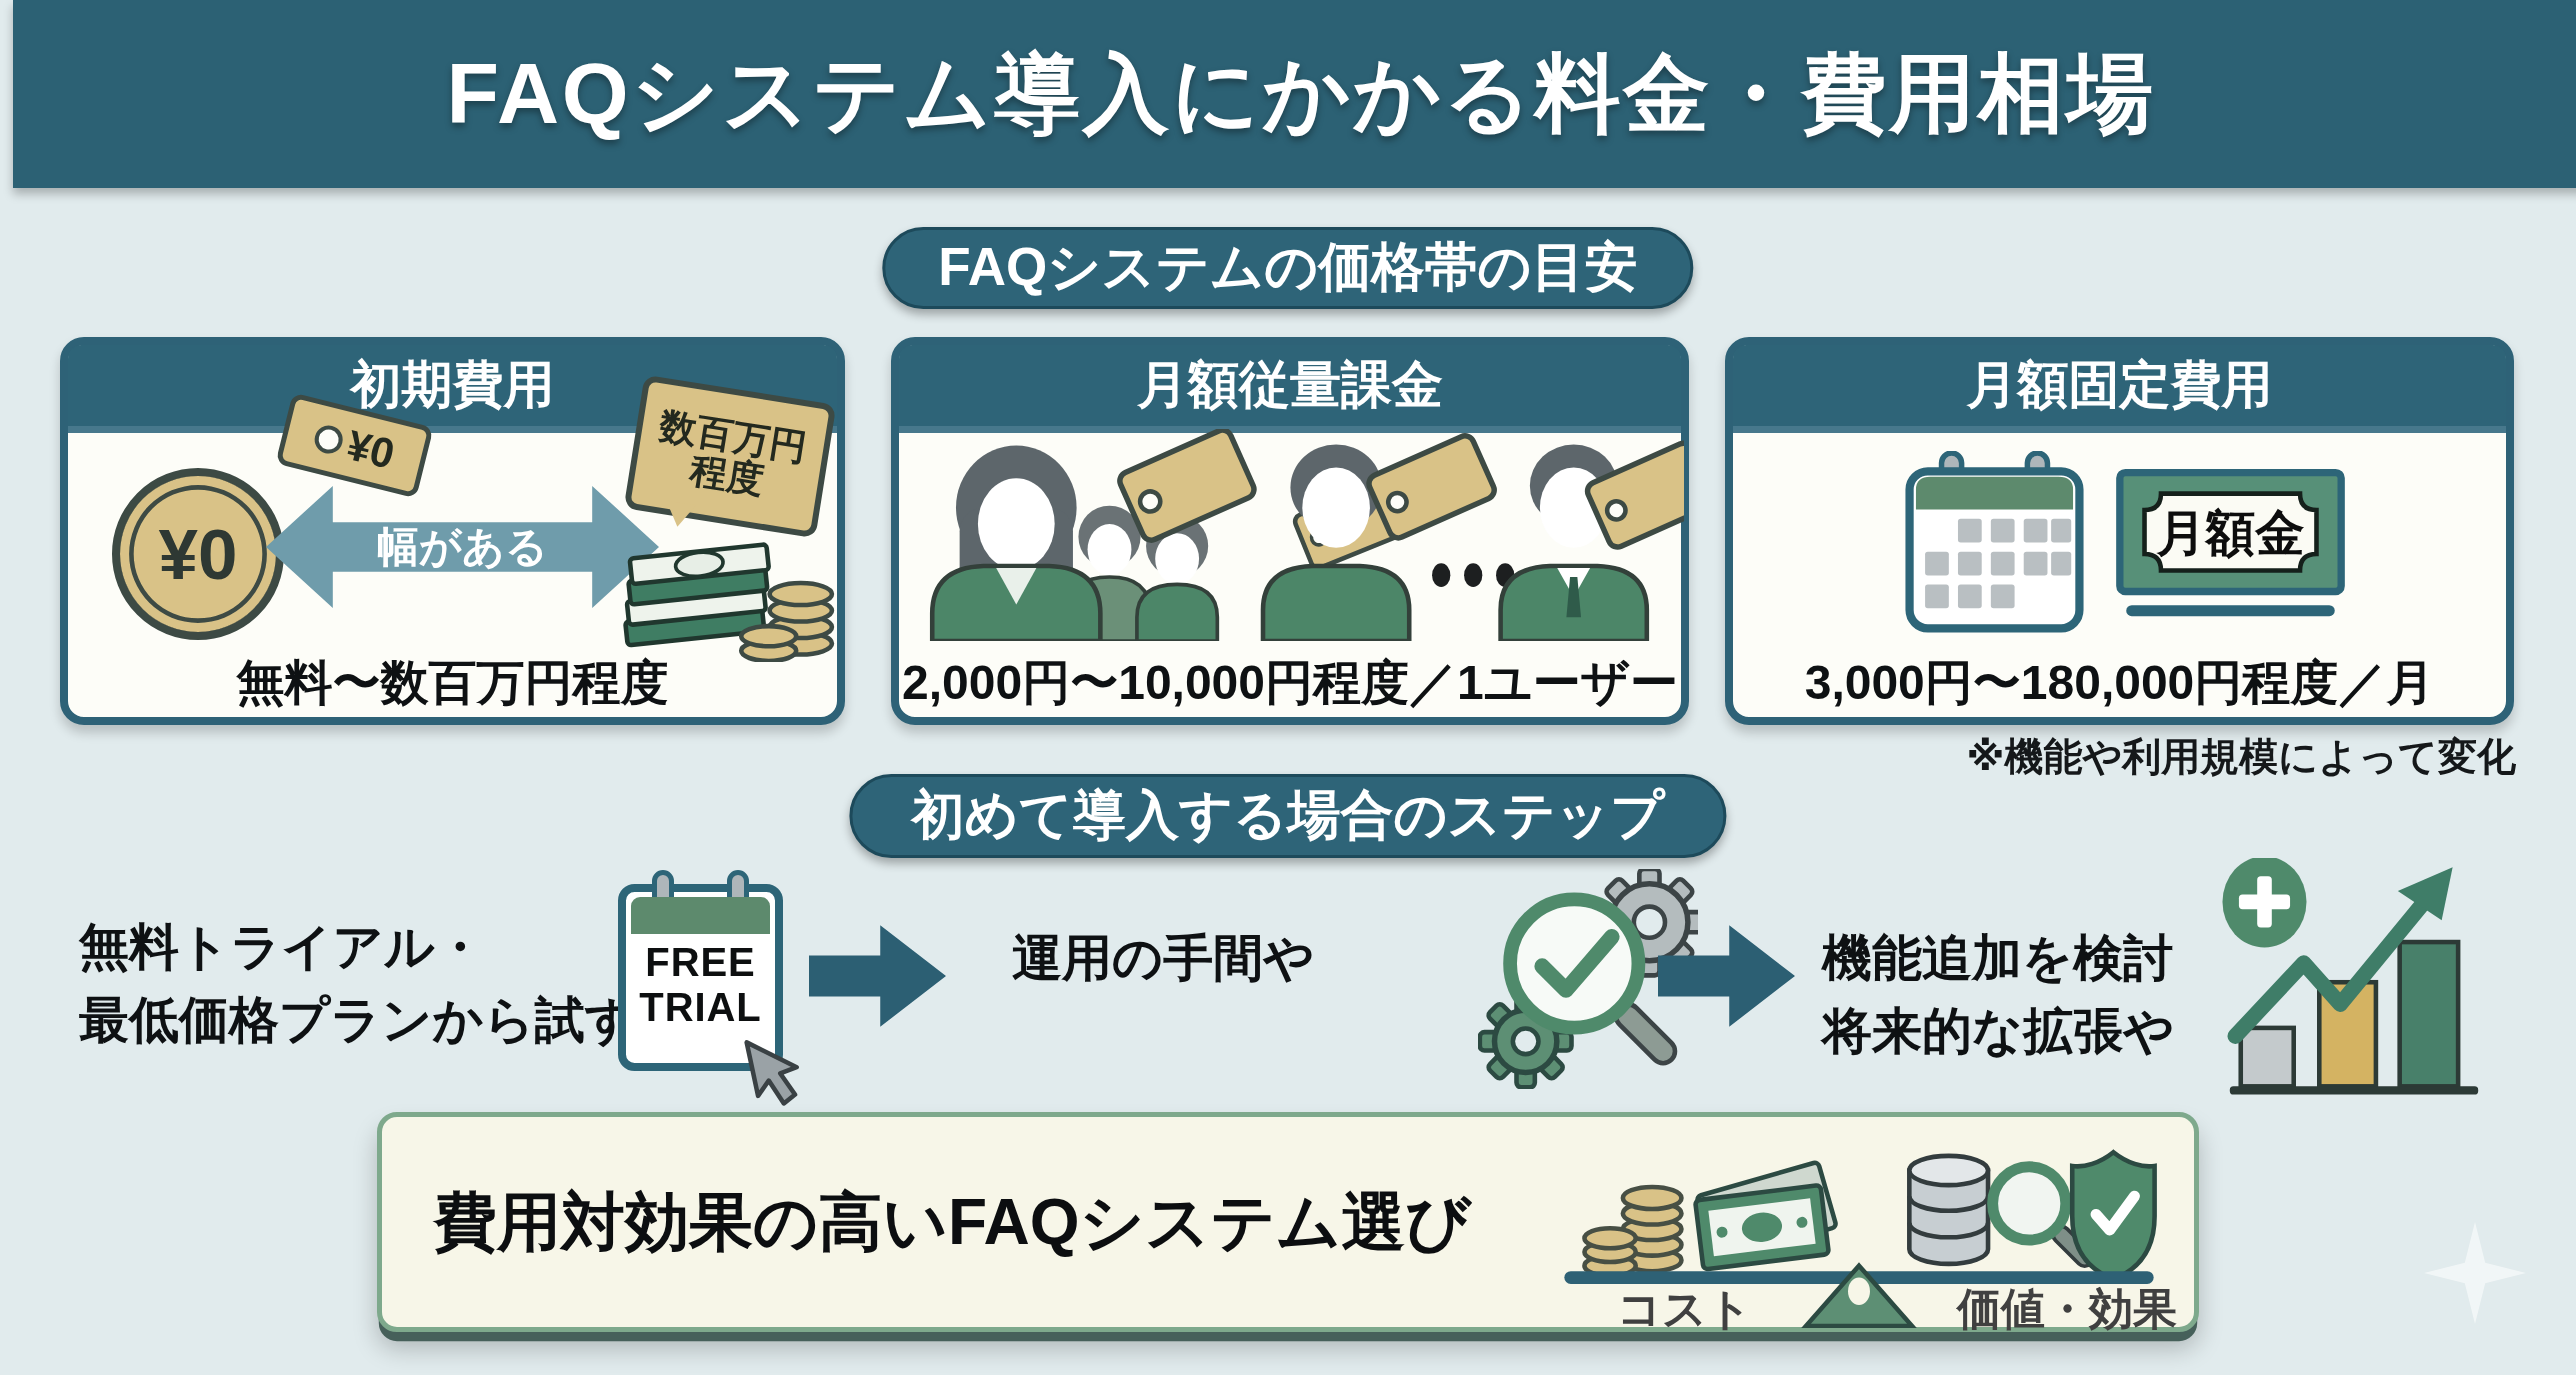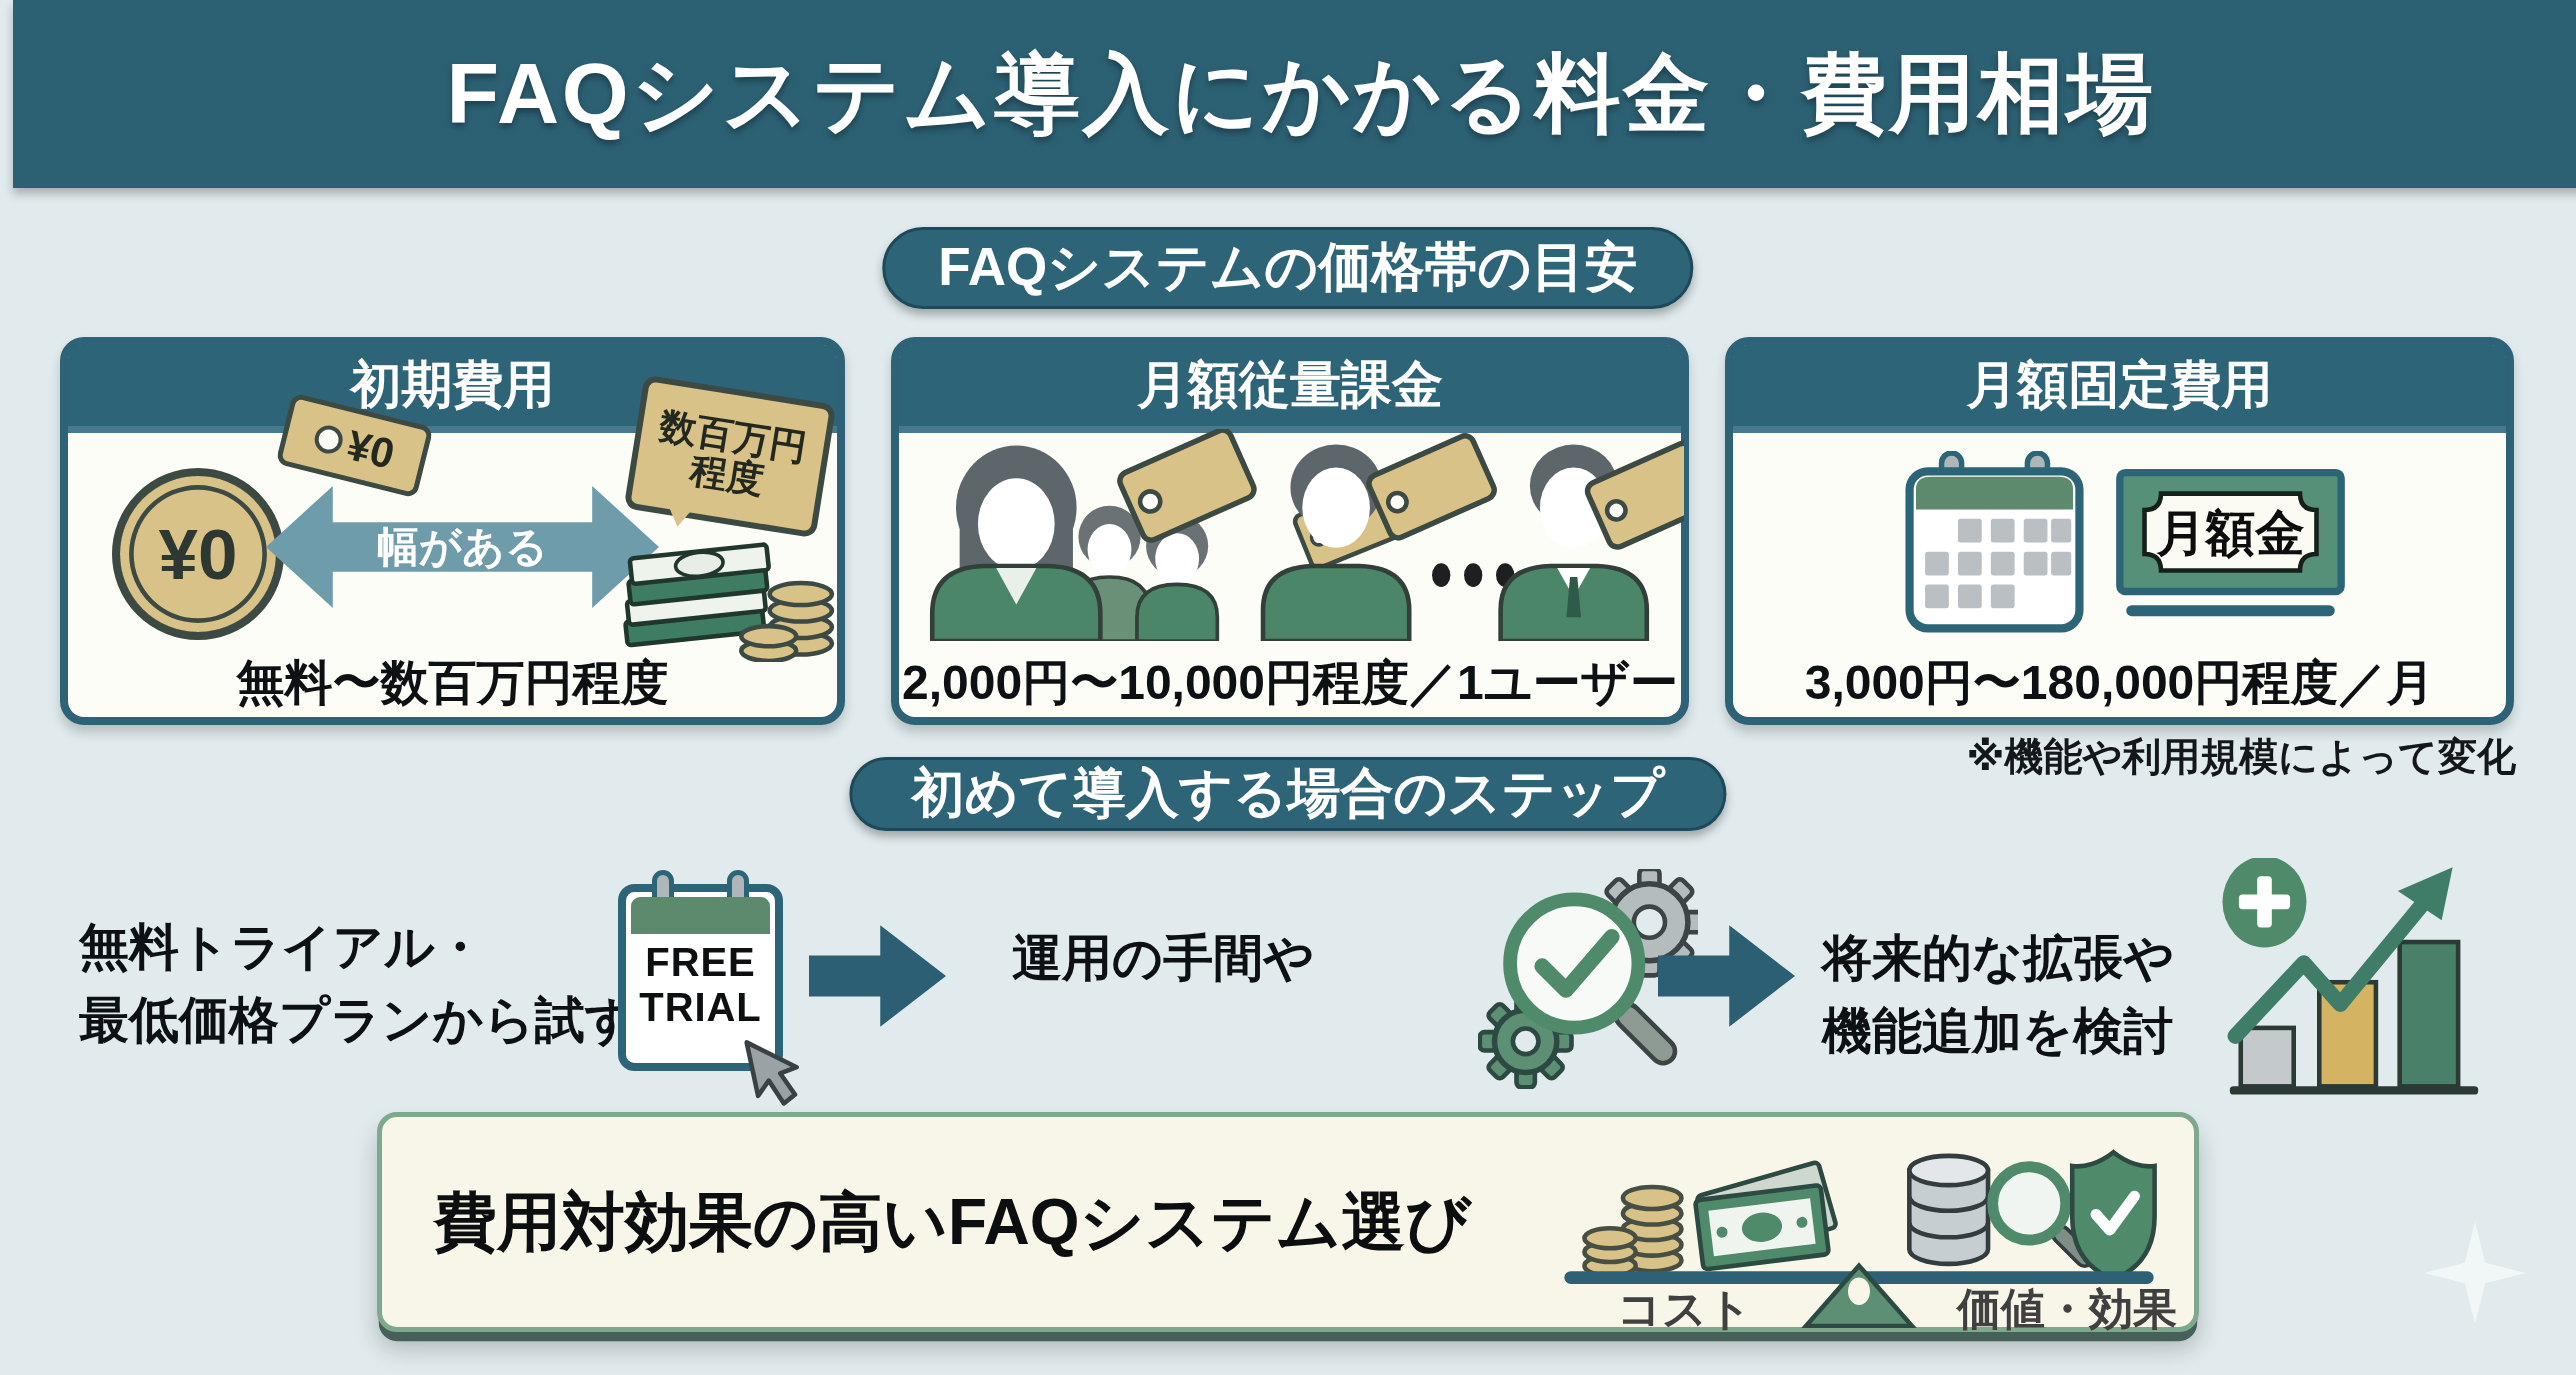--- a/index.html
+++ b/index.html
@@ -23,21 +23,21 @@
   }
   
   .pill {
     position:absolute; left:50%; transform:translateX(-50%);
     background:#2e6478; border:3.7px solid #1d4a5b; border-radius:55px;
     color:#fff; font-weight:700; white-space:nowrap;
     display:flex; align-items:center; justify-content:center;
     box-shadow:0 5.5px 9.1px rgba(0,0,0,.3);
   }
   .pill-1 { top:227px; height:82px; padding:0 53px; font-size:53px; }
-  .pill-2 { top:757px; height:74px; padding:0 59px; font-size:53px; }
+  .pill-2 { top:774px; height:84px; padding:0 59px; font-size:53px; }
   
   .card {
     position:absolute; top:337px; height:388px; background:#fdfdf8;
     border:8.2px solid #2e6277; border-radius:24px;
     box-shadow:0 7.3px 11px rgba(0,0,0,.18);
     padding-left:28px;
   }
   .card-1 { left:60px;   width:785px; }
   .card-2 { left:891px;  width:798px; }
   .card-3 { left:1725px; width:789px; }
@@ -363,22 +363,22 @@
     <g>
       <rect x="150" y="148" width="26" height="80" rx="13" fill="#8d9b94" stroke="#3c4446" stroke-width="5" transform="rotate(-45 163 160)"></rect>
       <circle cx="105" cy="103" r="70" fill="#f7faf7" stroke="#4f8a6b" stroke-width="15"></circle>
       <polyline points="70,106 96,132 146,74" fill="none" stroke="#4f8a6b" stroke-width="17" stroke-linecap="round" stroke-linejoin="round"></polyline>
     </g>
   </svg>
 
   <div class="step-arrow step-arrow-2"></div>
 
   <div class="step-text step-text-3">
+    <div>機能追加を検討</div>
     <div>将来的な拡張や</div>
-    <div>機能追加を検討</div>
   </div>
   <svg class="step-icon-3" width="274" height="243" viewBox="0 0 300 266">
     <rect x="26" y="186" width="58" height="64" fill="#c4cacc" stroke="#2c3a36" stroke-width="5"></rect>
     <rect x="112" y="136" width="62" height="114" fill="#d4b362" stroke="#2c3a36" stroke-width="5"></rect>
     <rect x="200" y="92" width="64" height="158" fill="#48806a" stroke="#2c3a36" stroke-width="5"></rect>
     <rect x="14" y="250" width="272" height="9" rx="4" fill="#2c3a36"></rect>
     <polyline points="20,195 95,115 135,160 232,42" fill="none" stroke="#3f7d68" stroke-width="17" stroke-linecap="round" stroke-linejoin="round"></polyline>
     <polygon points="258,10 246,68 198,36" fill="#3f7d68"></polygon>
     <g>
       <ellipse cx="52" cy="48" rx="46" ry="50" fill="#4f8a6b"></ellipse>

